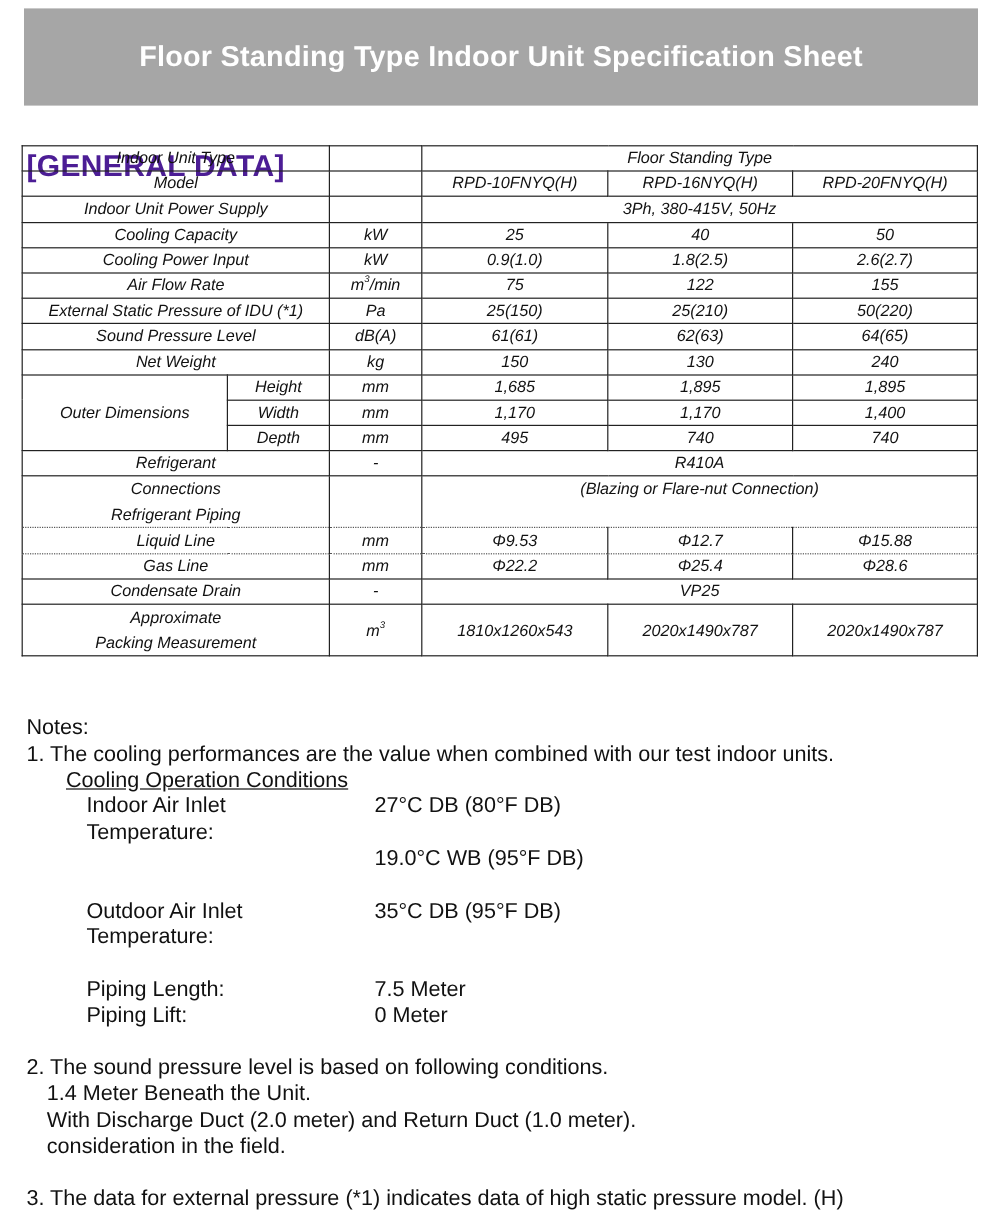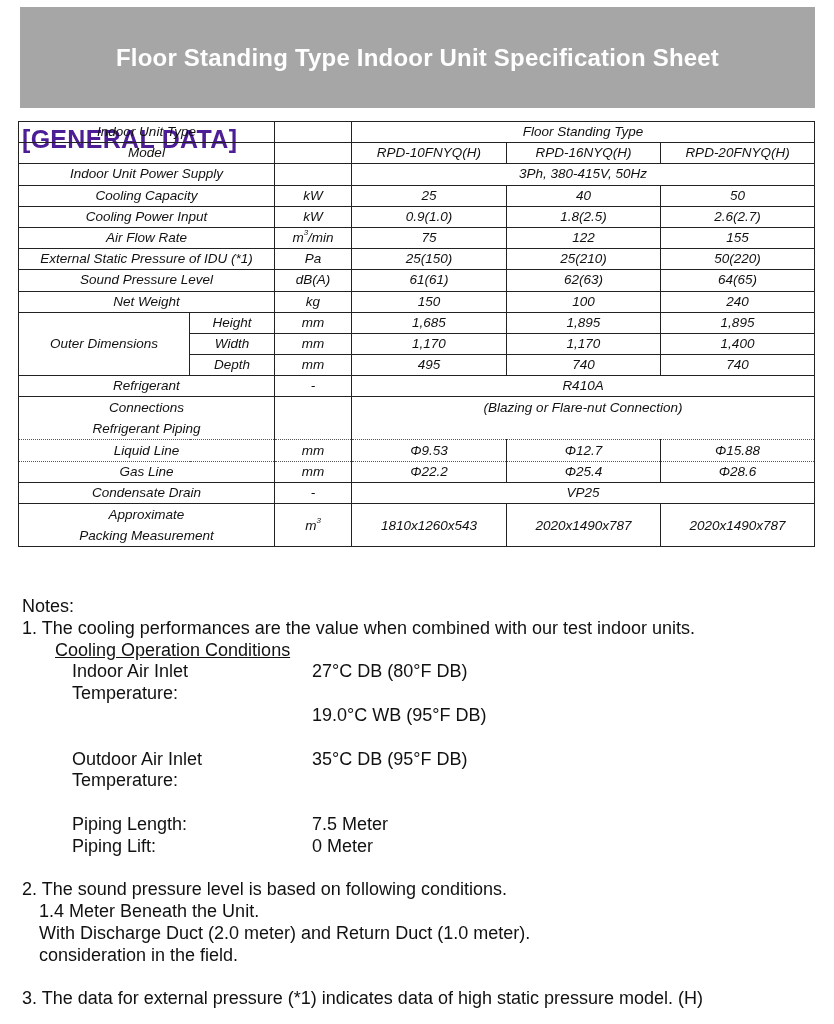--- a/index.html
+++ b/index.html
@@ -1,18 +1,18 @@
 <!DOCTYPE html>
 <html><head>
 <meta charset="utf-8">
 <style>
   html, body { margin:0; padding:0; background:#ffffff; }
   body { width:834px; height:1024px; position:relative; overflow:hidden;
          font-family:"Liberation Sans", "DejaVu Sans", sans-serif; color:#111; }
-  .banner { position:absolute; left:20px; top:7px; width:795px; height:101px;
+  .banner { position:absolute; left:20px; top:7px; width:795px; height:81px;
             background:#a6a6a6; display:flex; align-items:center; justify-content:center; }
   .banner-title { color:#ffffff; font-size:24px; font-weight:bold; letter-spacing:0.2px; }
   .section-title { position:absolute; left:22px; top:104px; font-size:25px; font-weight:bold;
                    letter-spacing:0.3px; color:#4c1d95;margin-top:21px; }
   table.spec { position:absolute; left:18px; top:121px; width:796px; border-collapse:collapse;
                table-layout:fixed; font-size:13.5px;font-style:italic; }
   table.spec td { border:1.5px solid #222; text-align:center; height:20.2px; padding:0;
                   line-height:20px; white-space:nowrap; }
   table.spec td.tall { height:41px; line-height:21px; }
   table.spec tr.dot-top td { border-top:1px dotted #555; }
@@ -95,21 +95,21 @@
     <td colspan="2">Sound Pressure Level</td>
     <td>dB(A)</td>
     <td>61(61)</td>
     <td>62(63)</td>
     <td>64(65)</td>
   </tr>
   <tr>
     <td colspan="2">Net Weight</td>
     <td>kg</td>
     <td>150</td>
-    <td>100</td>
+    <td>130</td>
     <td>240</td>
   </tr>
   <tr>
     <td rowspan="3">Outer Dimensions</td>
     <td>Height</td>
     <td>mm</td>
     <td>1,685</td>
     <td>1,895</td>
     <td>1,895</td>
   </tr>

